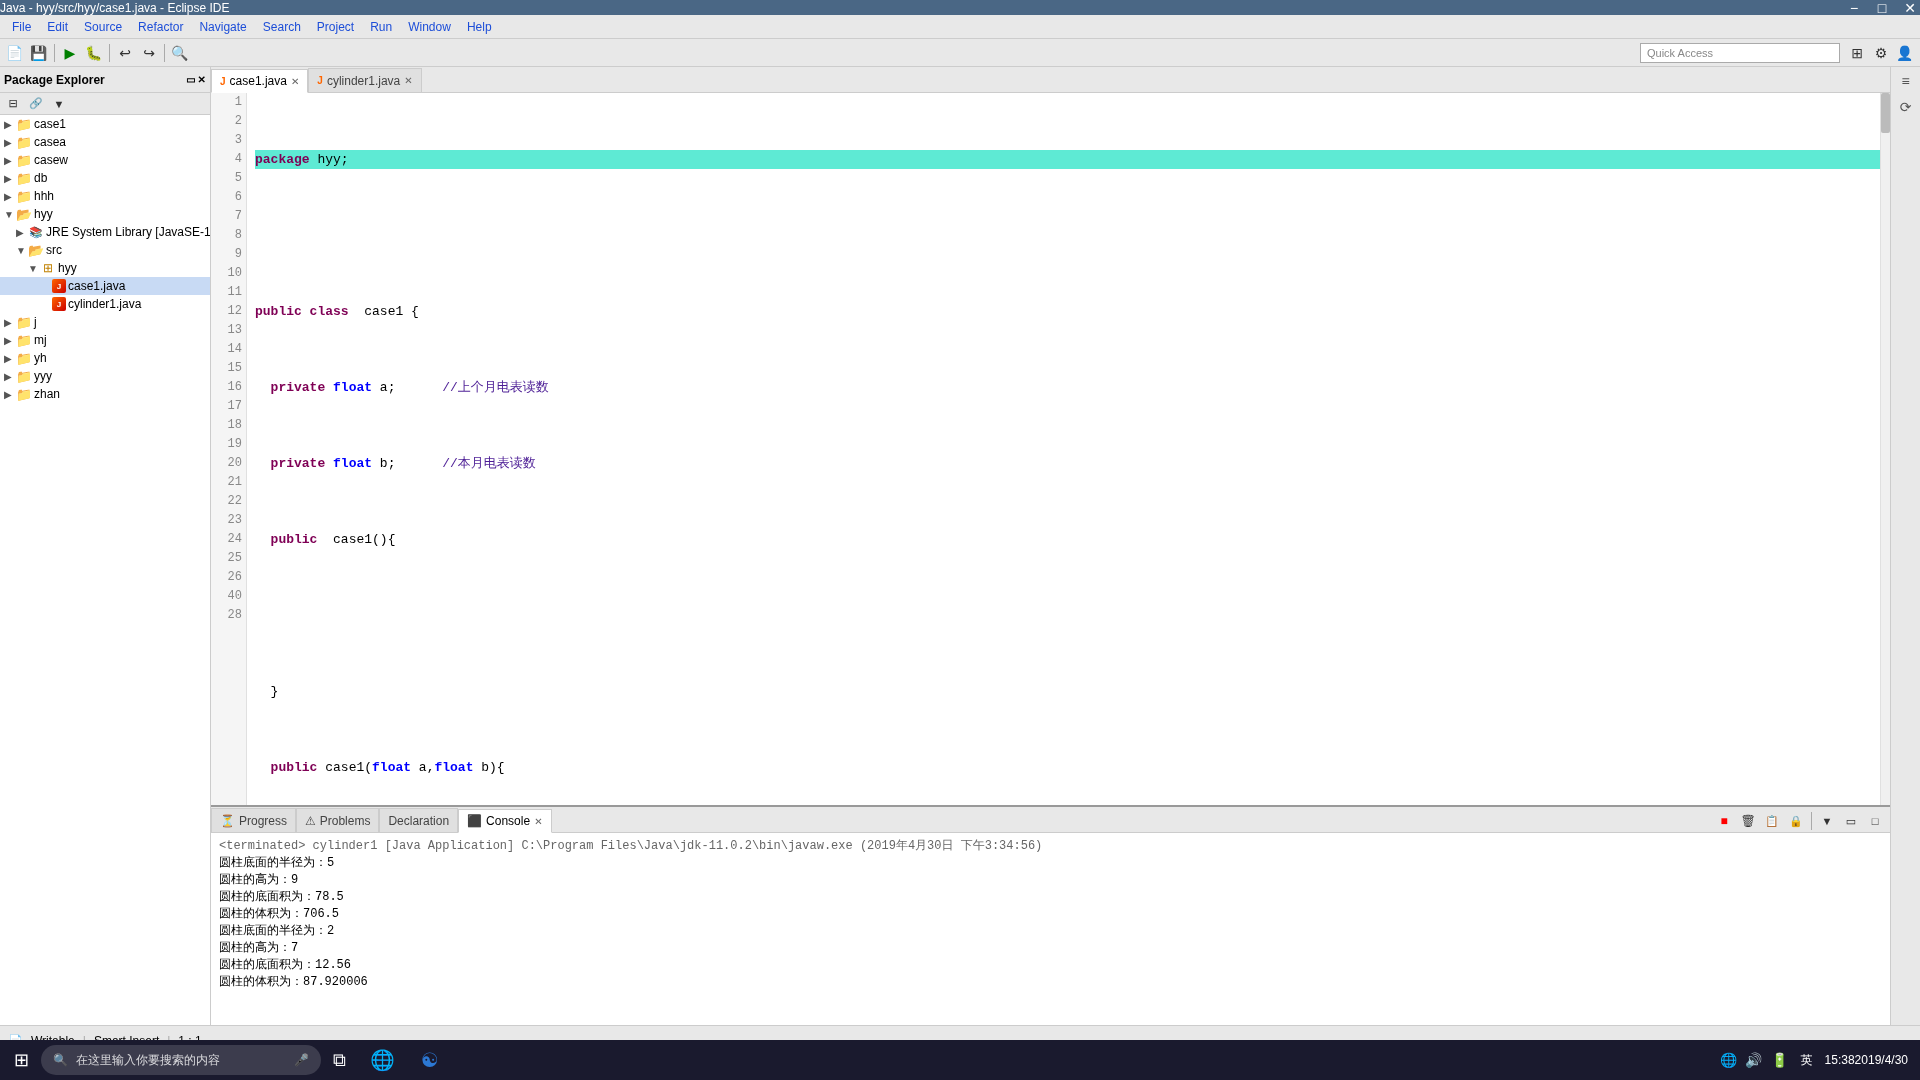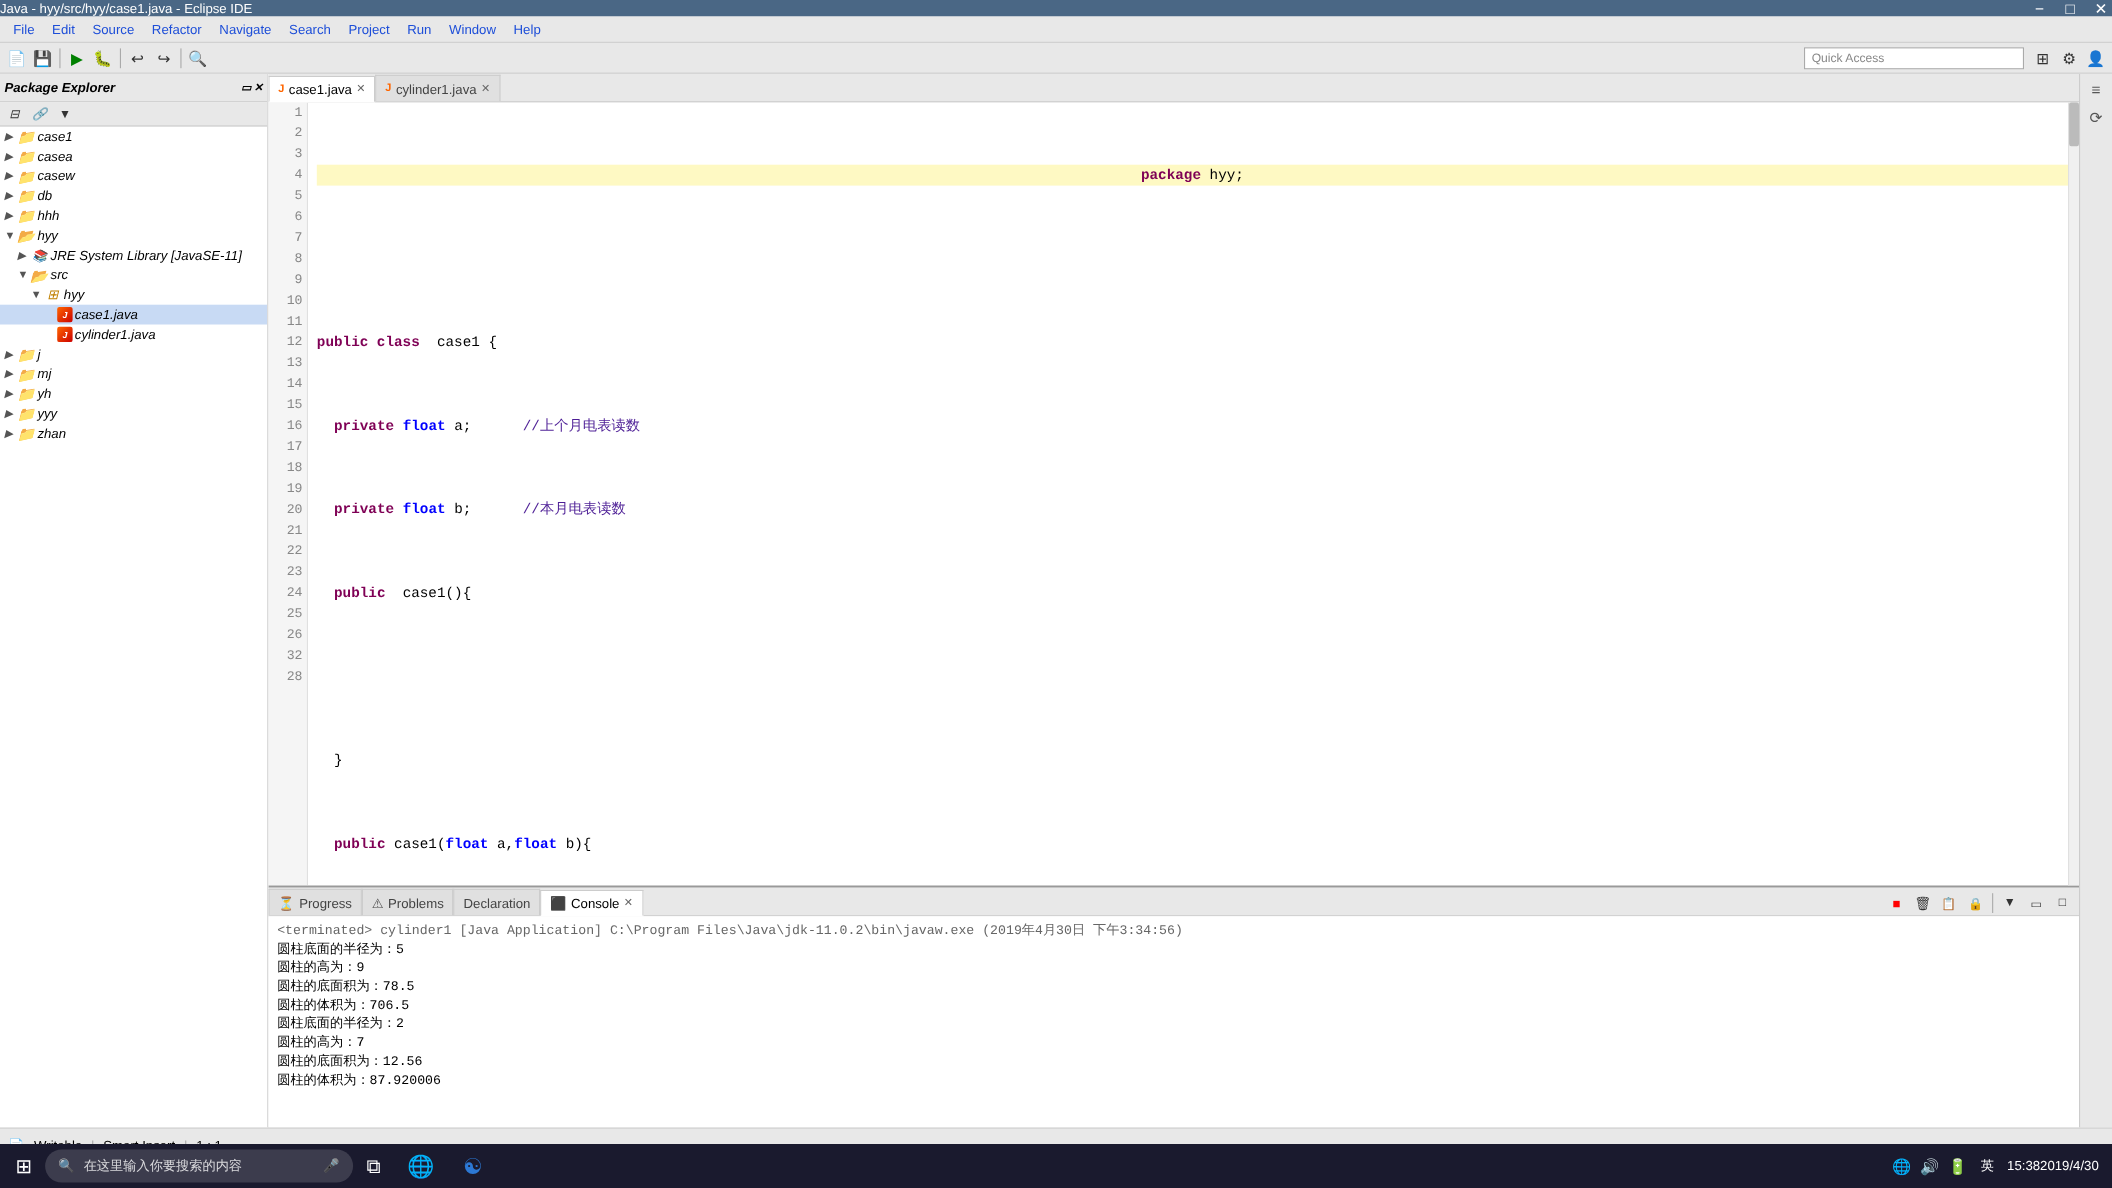--- a/index.html
+++ b/index.html
@@ -60,27 +60,26 @@
       width: 200px;
       display: flex;
       align-items: center;
       padding: 0 6px;
       font-size: 11px;
       color: #888;
     }
 
     
     #package-explorer {
-      width: 244px;
+      width: 211px;
       background: white;
       border-right: 1px solid #ccc;
       display: flex;
       flex-direction: column;
       overflow: hidden;
-      font-style: italic;
     }
     #pe-header {
       background: #e8e8e8;
       height: 26px;
       display: flex;
       align-items: center;
       justify-content: space-between;
       padding: 0 4px;
       border-bottom: 1px solid #ccc;
       font-size: 12px;
@@ -522,26 +521,26 @@
           <div style="line-height:19px;">17</div>
           <div style="line-height:19px;">18</div>
           <div style="line-height:19px;">19</div>
           <div style="line-height:19px;">20</div>
           <div style="line-height:19px;">21</div>
           <div style="line-height:19px;">22</div>
           <div style="line-height:19px;">23</div>
           <div style="line-height:19px;">24</div>
           <div style="line-height:19px;">25</div>
           <div style="line-height:19px;">26</div>
-          <div style="line-height:19px;">32</div>
+          <div style="line-height:19px;">40</div>
           <div style="line-height:19px;">28</div>
         </div>
         <div id="code-area">
           
-          <div style="background:#fef9c3; line-height:19px;text-align:center;"><span class="kw">package</span> <span style="color:#000;">hyy</span>;</div>
+          <div style="background:#5eead4; line-height:19px;"><span class="kw">package</span> <span style="color:#000;">hyy</span>;</div>
           
           <div style="line-height:19px;">&nbsp;</div>
           
           <div style="line-height:19px;"><span class="kw">public class</span>  case1 {</div>
           
           <div style="line-height:19px;">  <span class="kw">private</span> <span class="kw2">float</span> a;      <span class="comment">//上个月电表读数</span></div>
           
           <div style="line-height:19px;">  <span class="kw">private</span> <span class="kw2">float</span> b;      <span class="comment">//本月电表读数</span></div>
           
           <div style="line-height:19px;">  <span class="kw">public</span>  case1(){</div>

